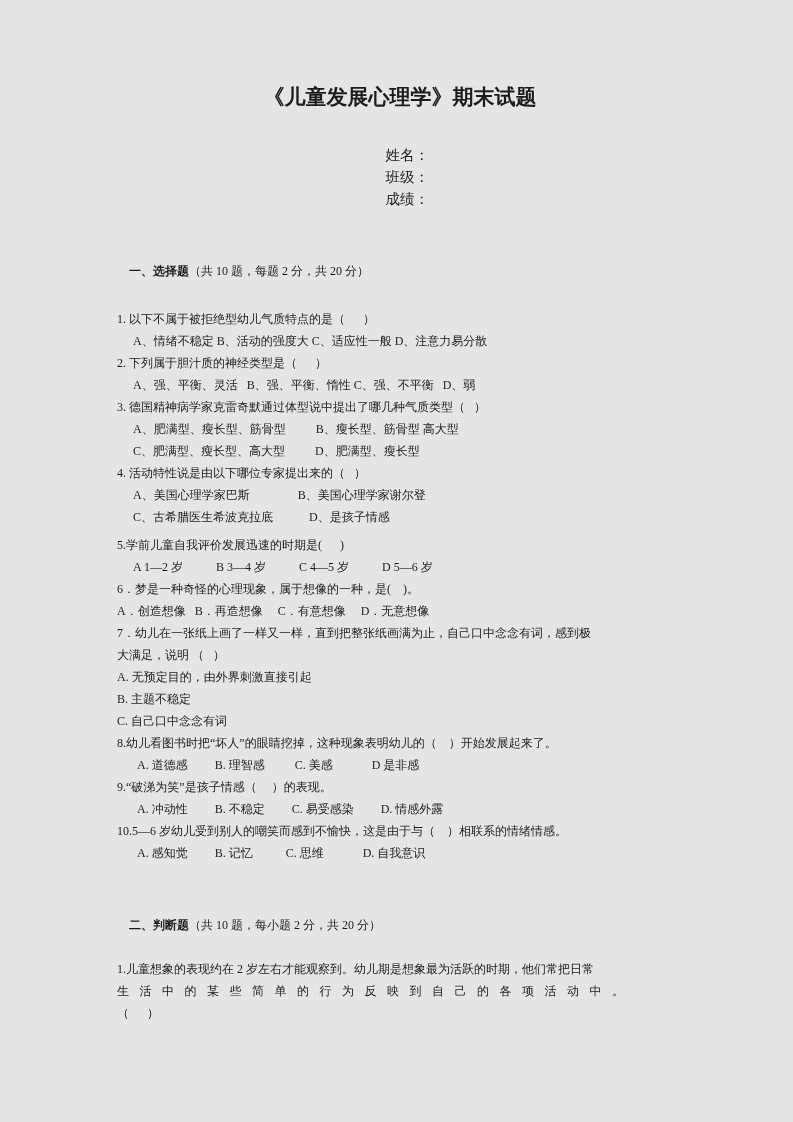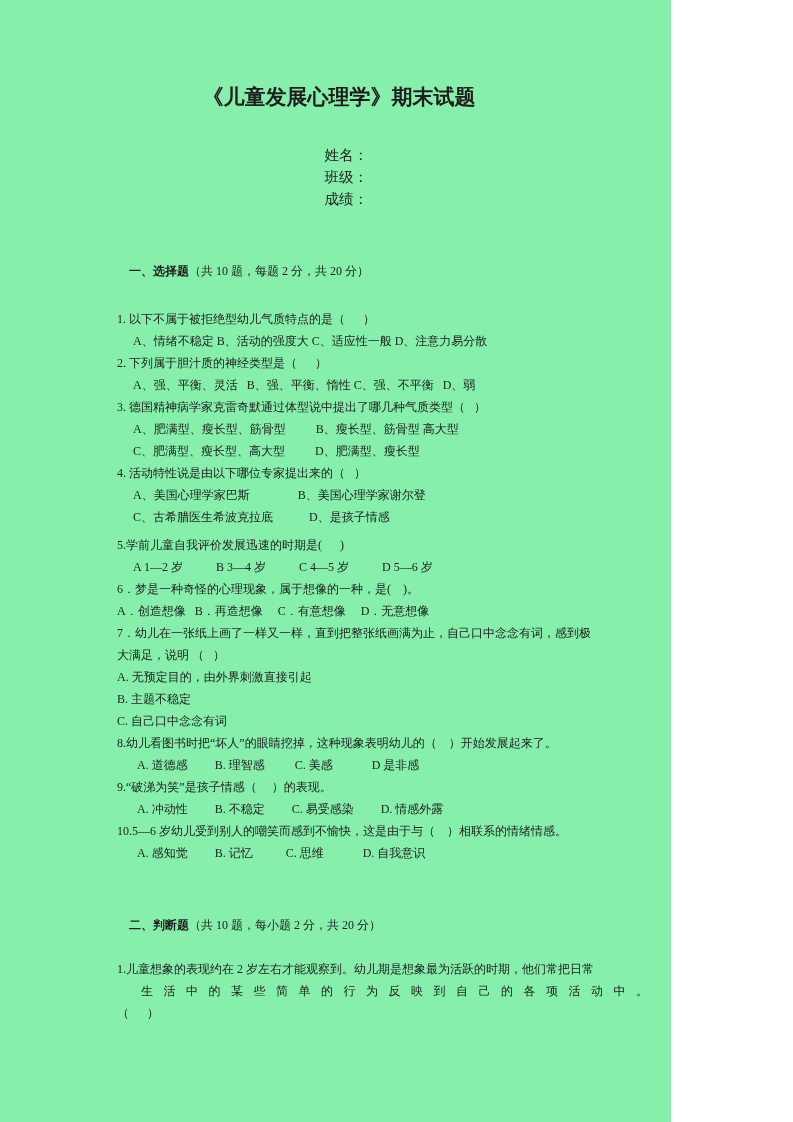--- a/index.html
+++ b/index.html
@@ -1,20 +1,20 @@
 <!DOCTYPE html>
 <html lang="zh"><head>
 <meta charset="utf-8">
 <style>
   html, body { margin: 0; padding: 0; background: #ffffff; }
   .page {
     position: relative;
-    width: 671px;
+    width: 793px;
     height: 1122px;
-    background: #86efac;
+    background: #e5e5e5;
     color: #1c1c1c;
     font-family: "Liberation Serif", "DejaVu Serif", serif;
     box-sizing: border-box;
     padding: 82px 110px 0 117px;
     overflow: hidden;
   }
   .doc-title {
     font-size: 21px;
     font-weight: bold;
     text-align: center;
@@ -34,21 +34,21 @@
     line-height: 22px;
     white-space: pre;
   }
   .bold { font-weight: bold; }
   .ind  { padding-left: 16px; }
   .ind2 { padding-left: 20px; }
   .mt4  { margin-top: 4px; }
   .mt6  { margin-top: 6px; }
   .mt9  { margin-top: 0; }
   .mt28 { margin-top: 28px; font-family: Liberation Serif, serif; }
-  .spread { letter-spacing: 10.5px; margin-left: 24px; }
+  .spread { letter-spacing: 10.5px; }
 </style>
 </head>
 <body>
 
 <div class="page">
 
   <div class="doc-title">《儿童发展心理学》期末试题</div>
 
   <div class="info-line">
     <span>姓名：</span>

